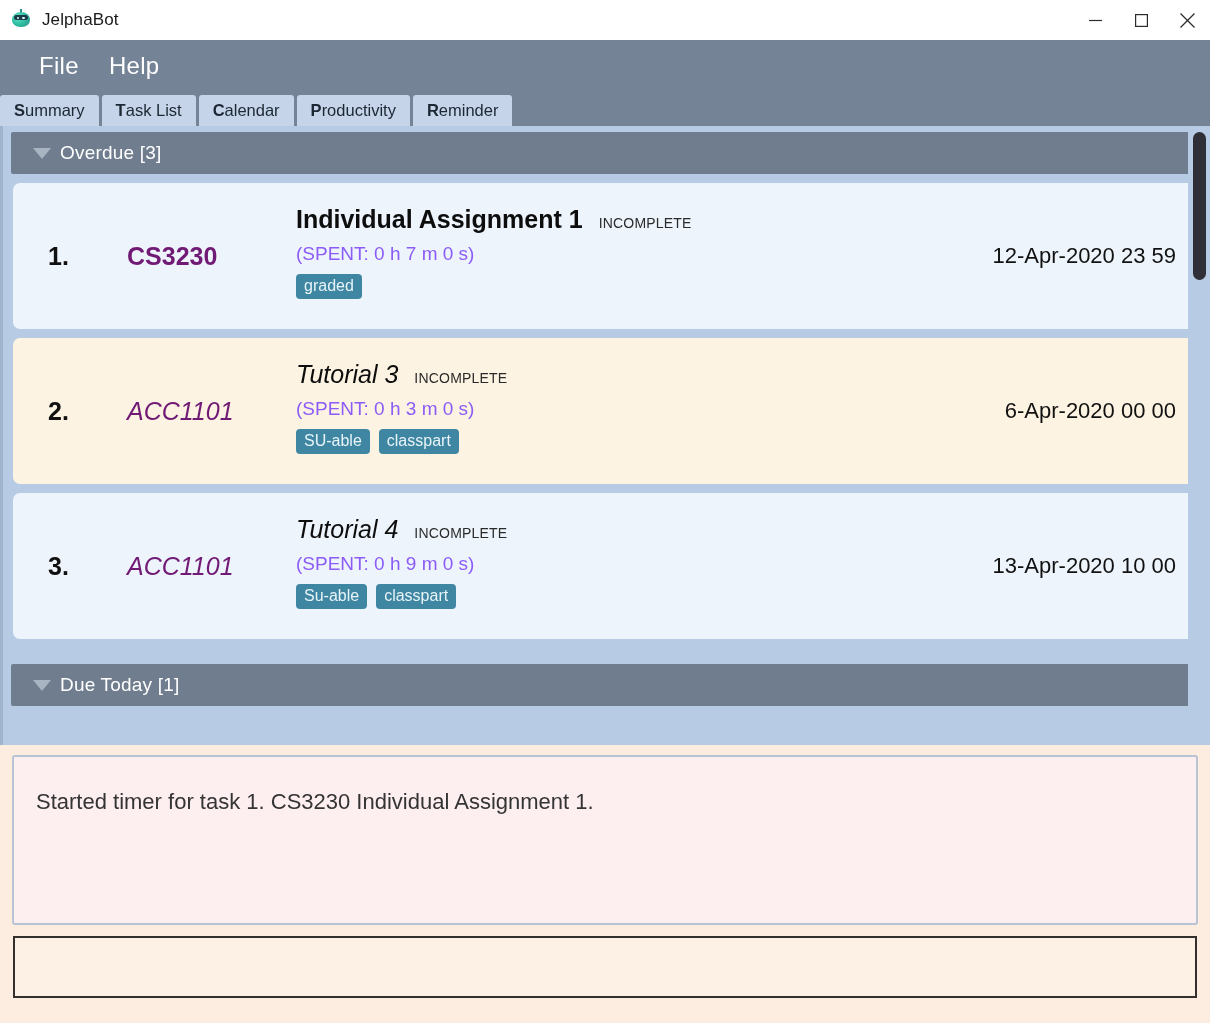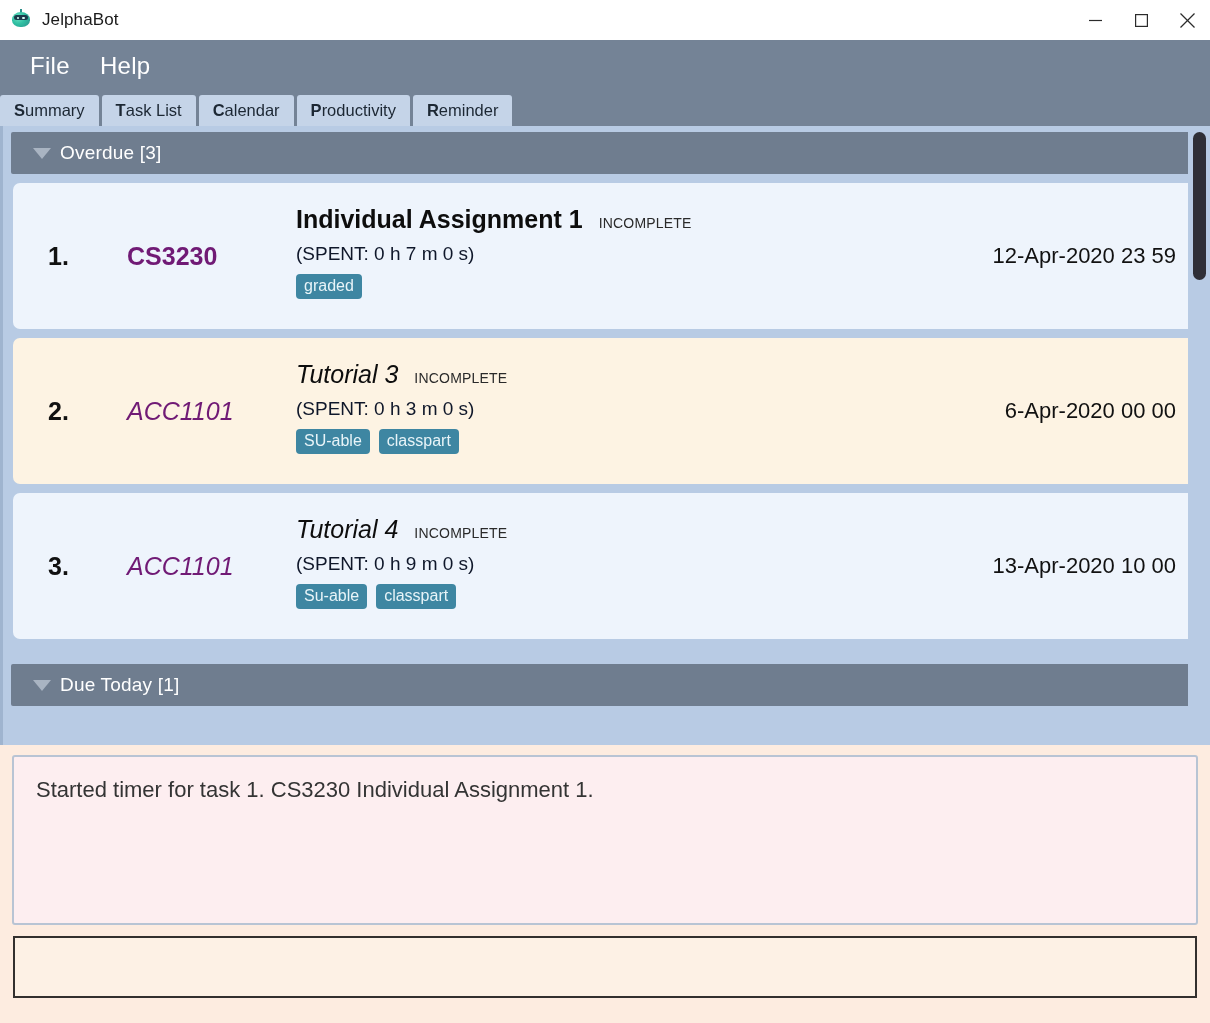--- a/index.html
+++ b/index.html
@@ -36,21 +36,21 @@
   .win-controls { position: absolute; right: 0; top: 0; height: 40px; display: flex; }
   .win-btn {
     width: 46px; height: 40px; display: flex; align-items: center; justify-content: center;
     color: #2b2b2b;
   }
   .win-btn svg { display: block; }
 
   
   .menubar {
     height: 52px; background: #748396;
-    display: flex; align-items: center; padding-left: 30px; gap: 30px;
+    display: flex; align-items: center; padding-left: 39px; gap: 30px;
   }
   .menu-item { color: #ffffff; font-size: 24px; letter-spacing: .3px; }
 
   
   .tabstrip {
     height: 34px; background: #748396;
     display: flex; align-items: flex-end; gap: 3px;
   }
   .tab {
     background: #c5d4e8; height: 31px;
@@ -98,21 +98,21 @@
   }
   .card-module.b { font-weight: bold; }
   .card-module.i { font-style: italic; }
 
   .card-body { position: absolute; left: 283px; top: 22px; right: 200px; }
   .row-title { display: flex; align-items: baseline; gap: 16px; }
   .t-name { font-size: 25px; color: #0d0d0d; white-space: nowrap; }
   .t-name.b { font-weight: bold; }
   .t-name.i { font-style: italic; }
   .t-status { font-size: 14px; color: #2a2a2a; letter-spacing: .2px; }
-  .t-spent { font-size: 19px; color: #0f172a; margin-top: 9px; }
+  .t-spent { font-size: 19px; color: #8b5cf6; margin-top: 9px; }
   .tags { display: flex; gap: 9px; margin-top: 9px; }
   .tag {
     background: #3e86a2; color: #e8f4f8; font-size: 16px;
     padding: 3px 8px 4px; border-radius: 4px; line-height: 1.1;
   }
   .card-date {
     position: absolute; right: 22px; top: 50%; transform: translateY(-50%);
     font-size: 22px; color: #111; white-space: nowrap;
   }
 
@@ -125,21 +125,21 @@
     position: absolute; left: 5px; top: 6px; width: 13px; height: 148px;
     background: #2f2f37; border-radius: 7px;
   }
 
   
   .feedback-zone { background: #fdece0; padding: 10px 12px 0 12px; height: 183px; }
   .feedback-box {
     background: #fdeef0; border: 2px solid #b8c4d4; border-radius: 3px;
     height: 170px; padding: 20px 22px;
   }
-  .feedback-text { font-size: 22px; color: #343434; }
+  .feedback-text { font-size: 22px; color: #343434; margin-top: 12px; }
 
   
   .command-zone { background: #fdece0; padding: 8px 13px 0 13px; }
   .command-box {
     background: #fdf1e5; border: 2px solid #33302e; height: 62px;
   }
 </style>
 </head>
 <body>
 

